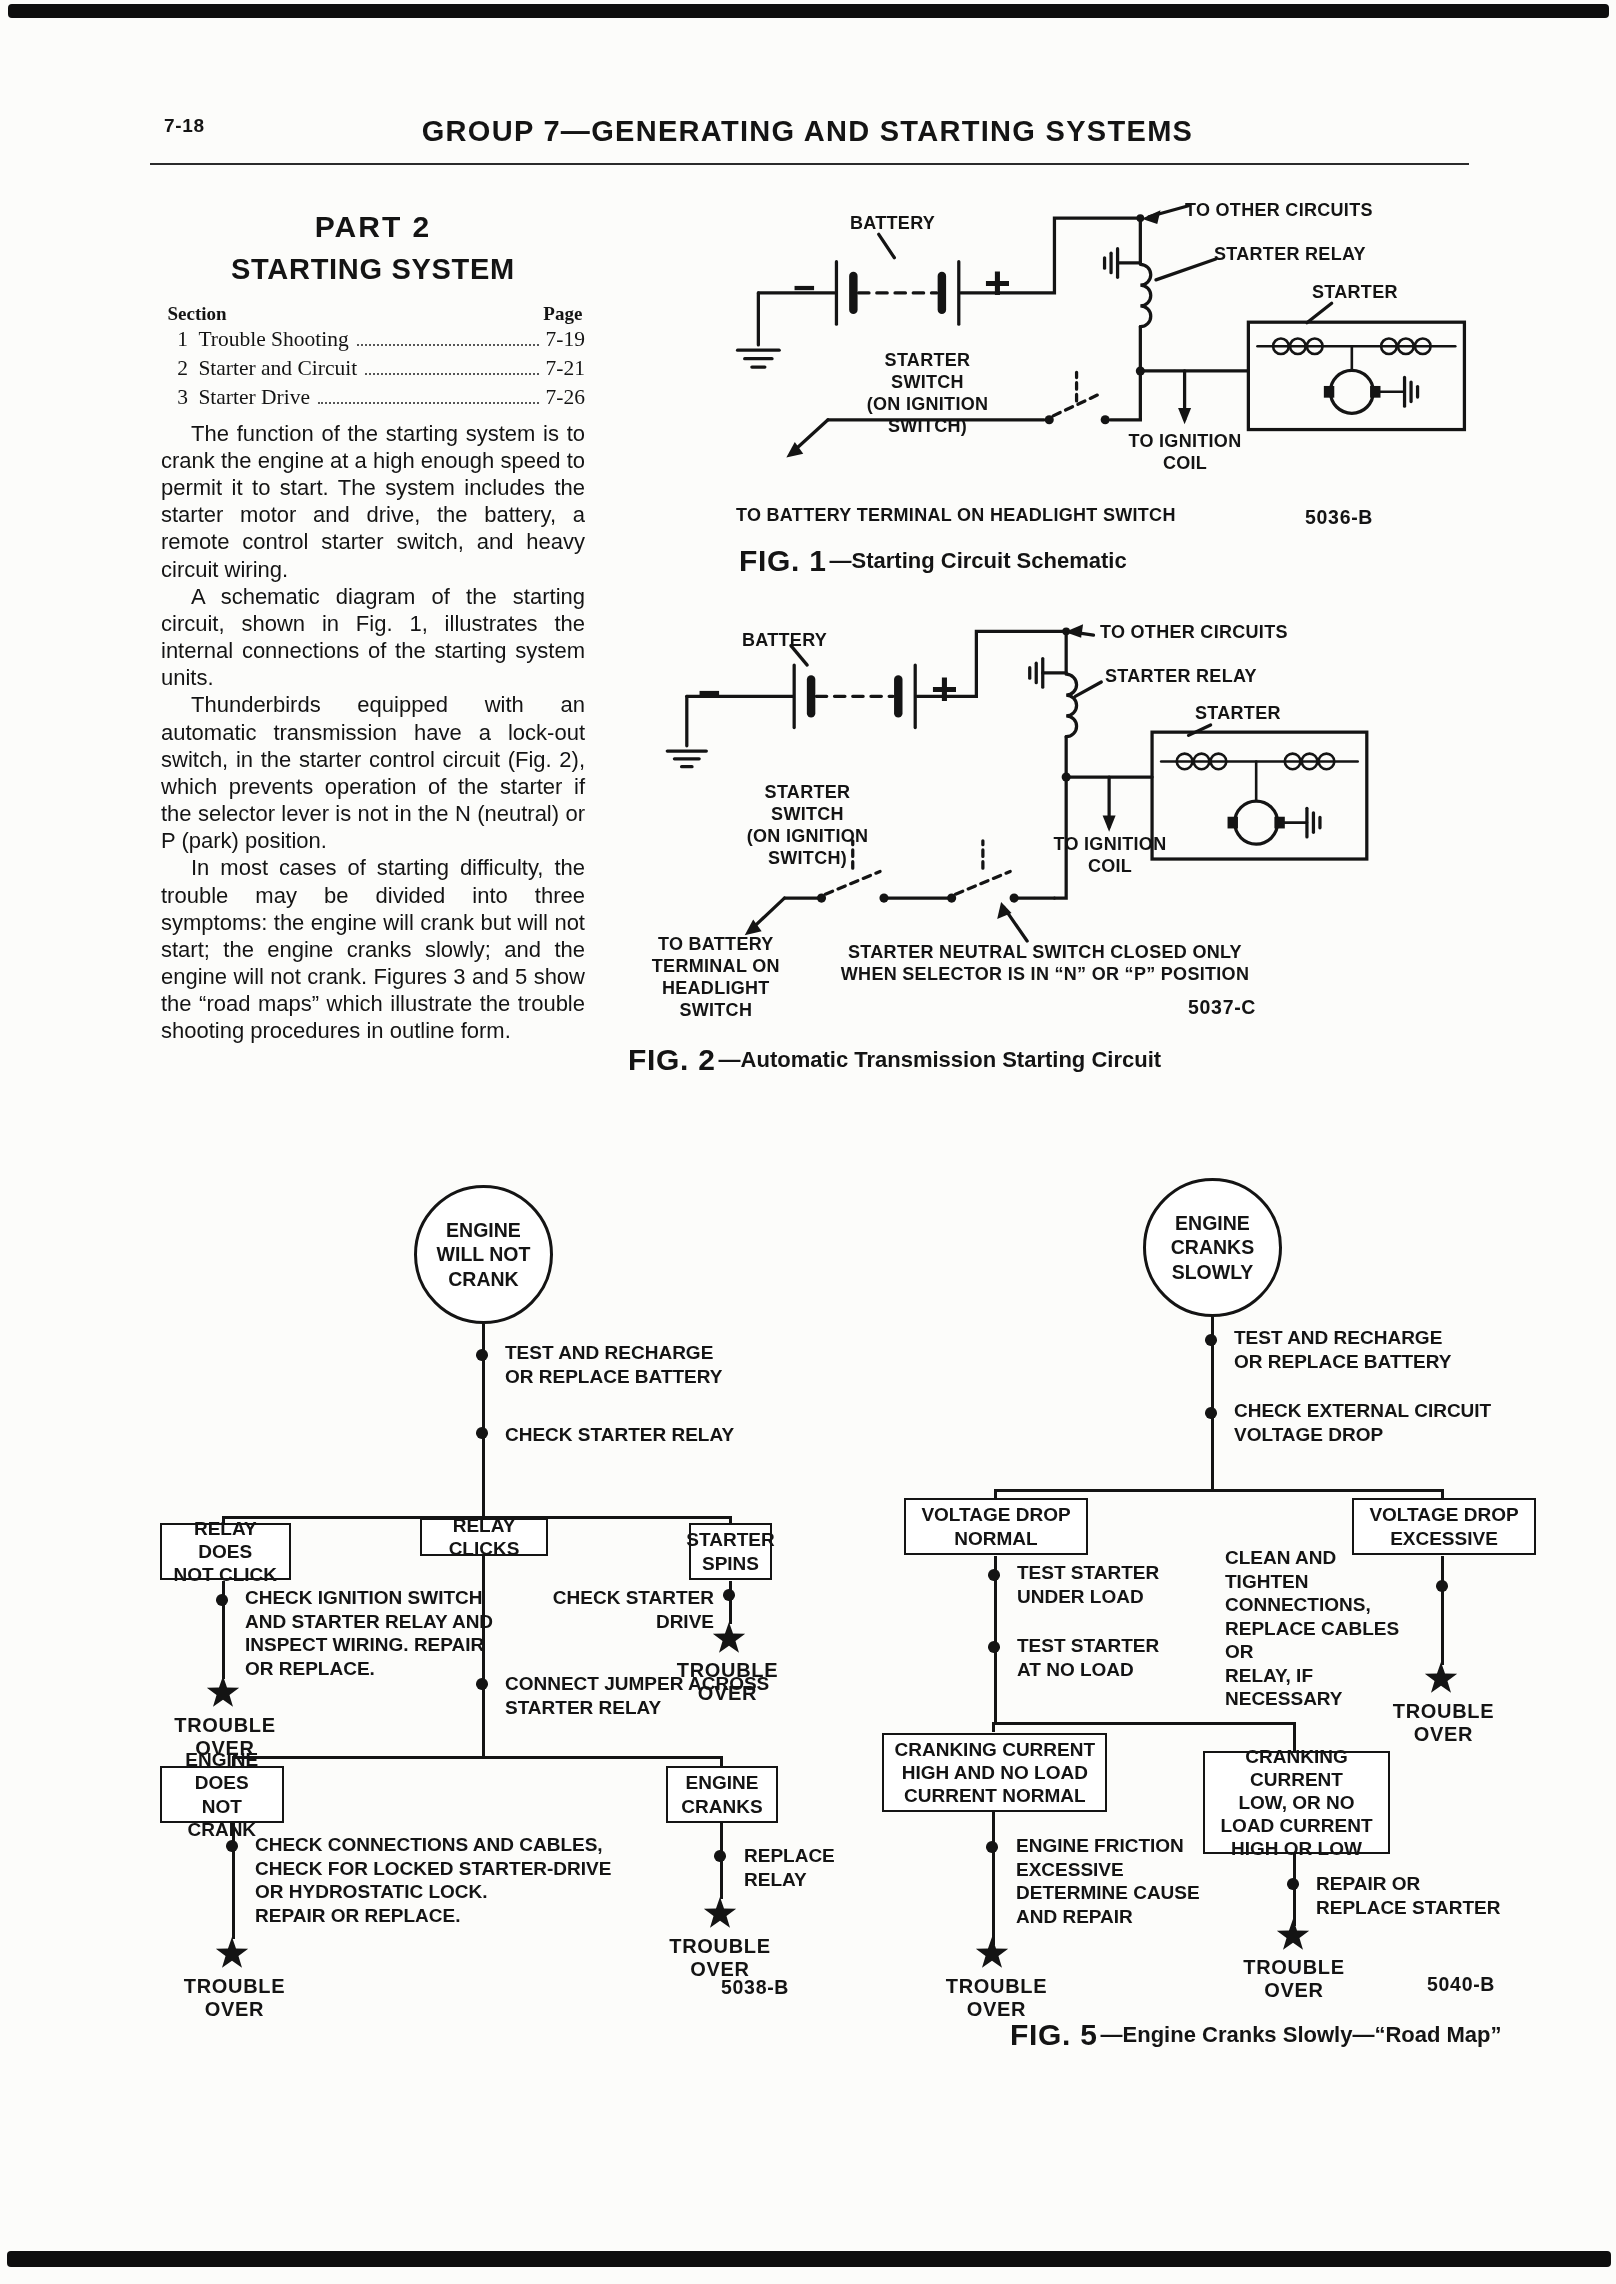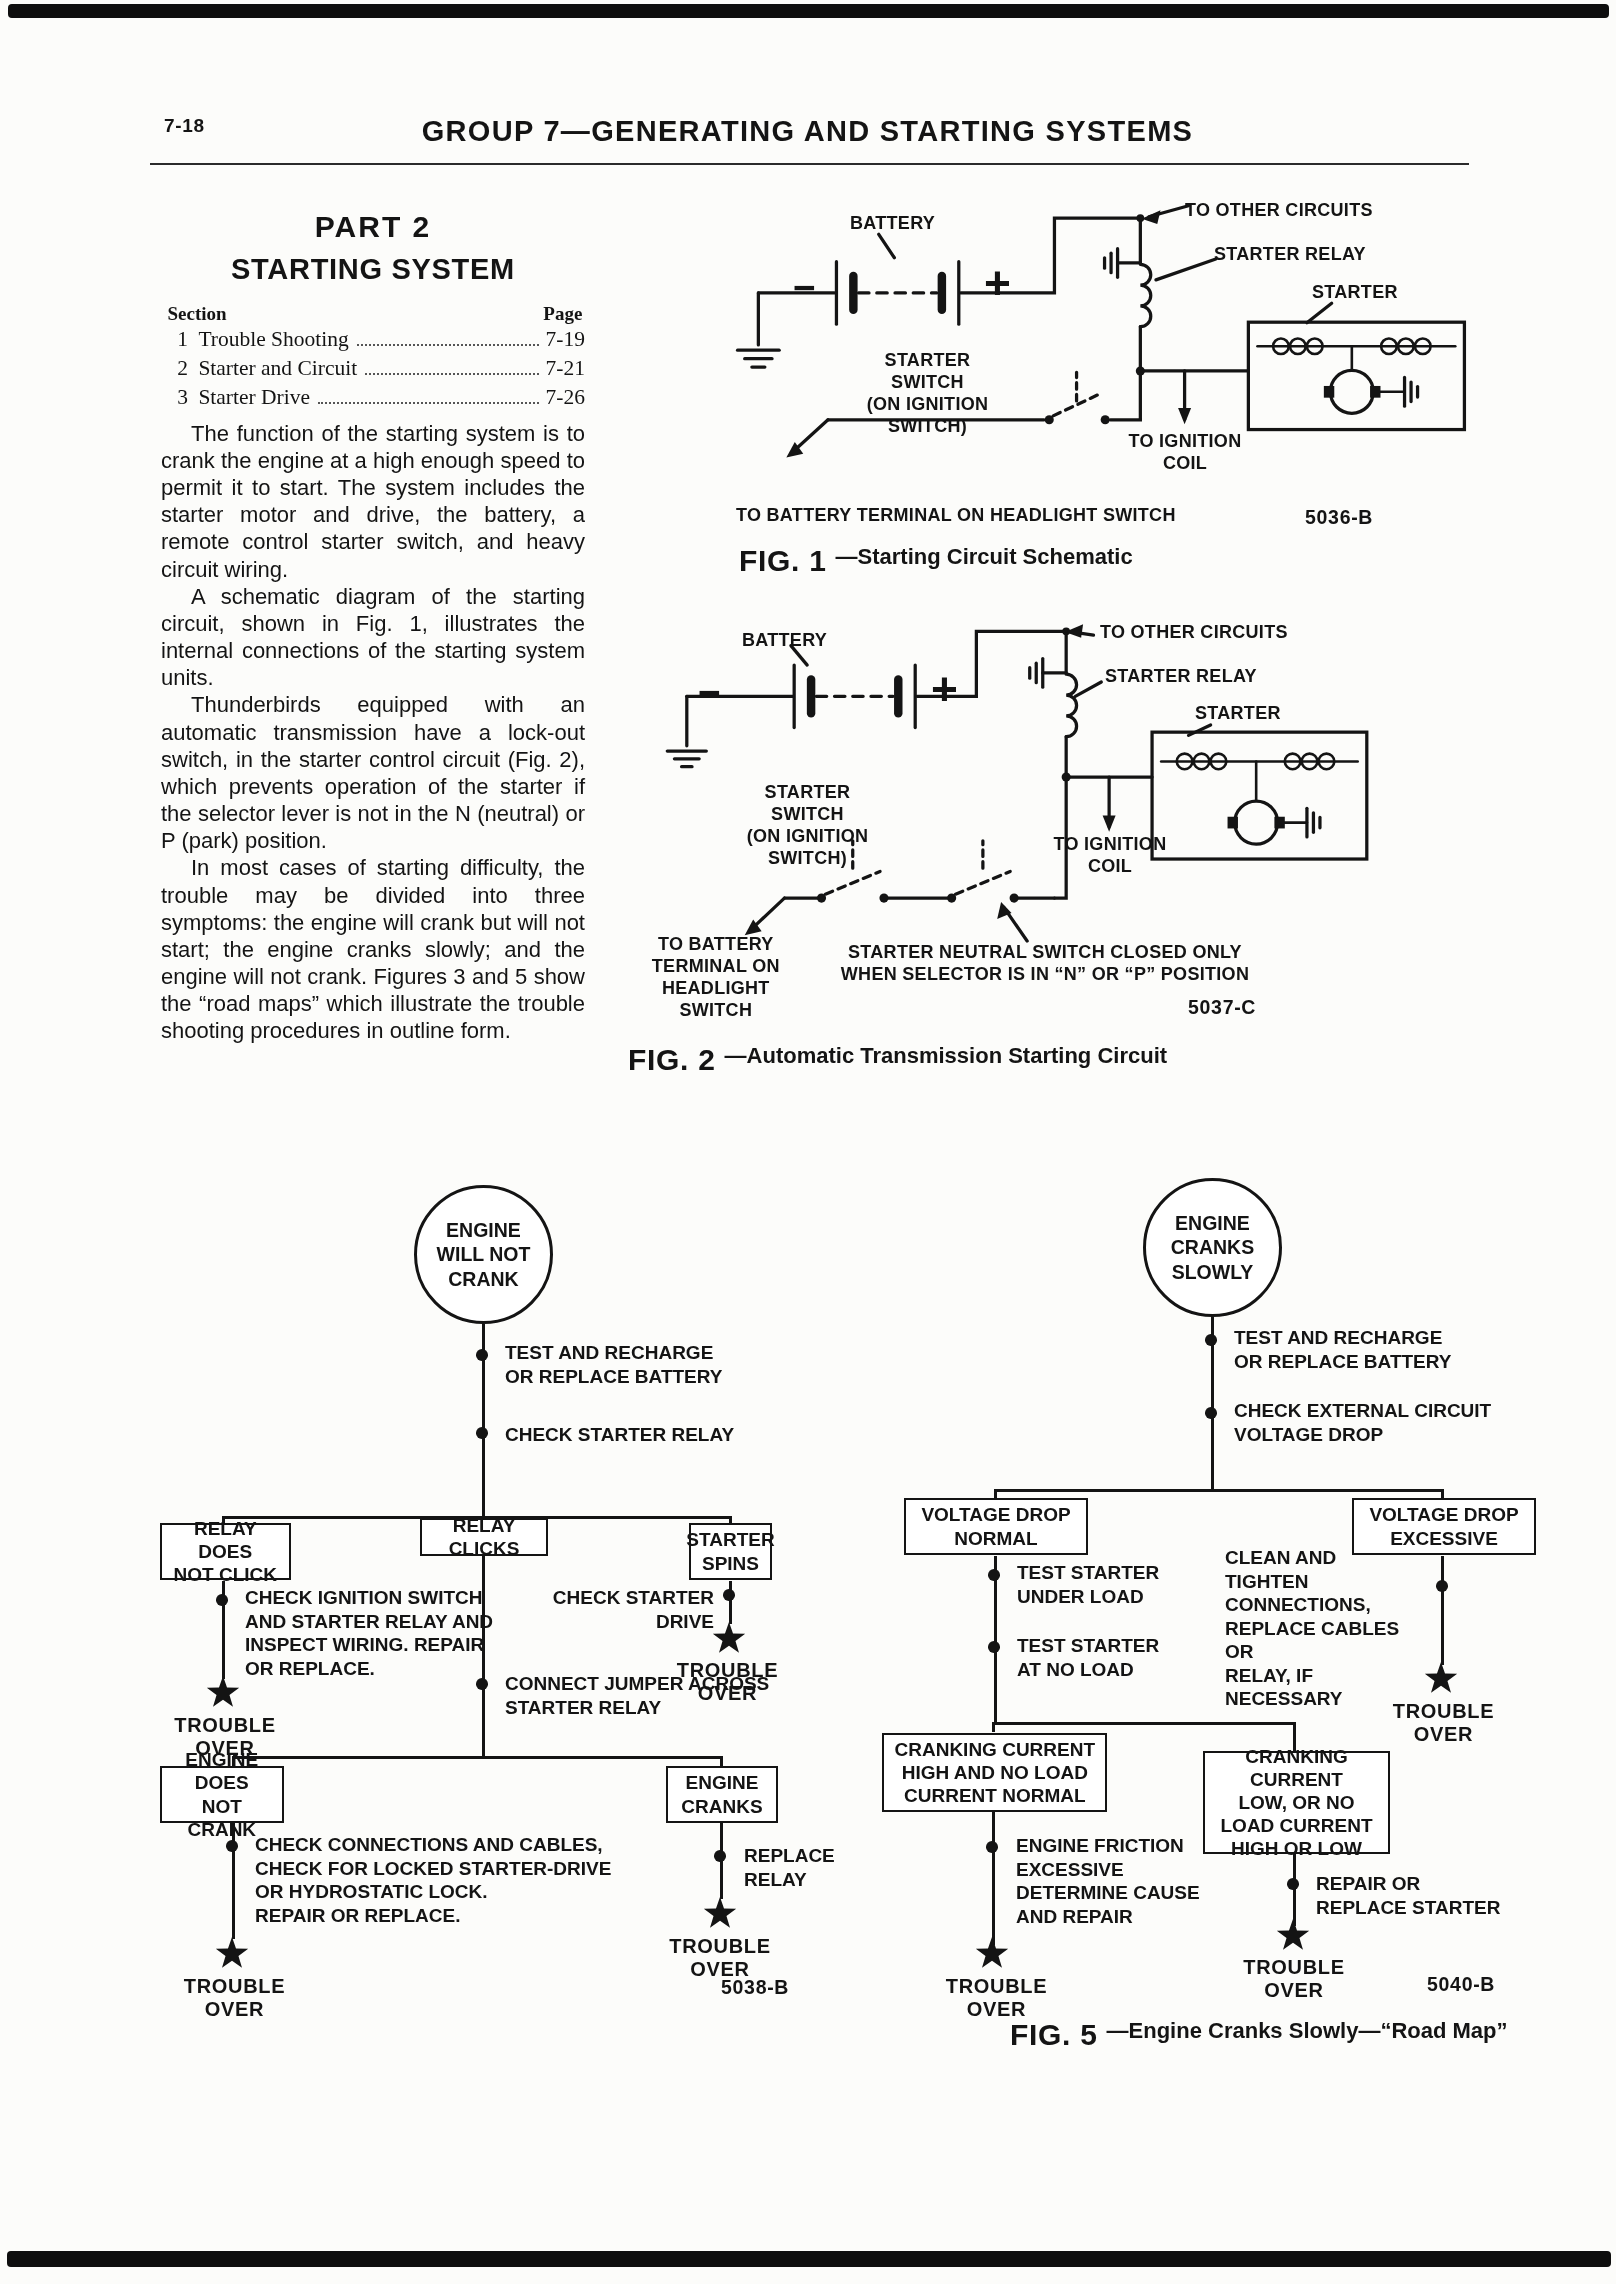--- a/index.html
+++ b/index.html
@@ -23,21 +23,21 @@
   .toc-page{flex:none}
   .paras{margin-top:7.8px}
   .para{font-family:Liberation Sans, sans-serif;font-size:22px;line-height:1.235;text-align:justify;text-indent:30px}
 
   .fig{position:absolute}
   .wires{position:absolute;left:0;top:0}
   .lbl{position:absolute;font-size:18px;font-weight:bold;line-height:1.22;white-space:pre-line;letter-spacing:0.3px}
   .lbl.c{text-align:center}
   .sign{position:absolute;font-weight:bold;line-height:1}
   .partno{position:absolute;font-size:19.5px;font-weight:bold;letter-spacing:0.7px}
-  .caption{position:absolute;display:flex;align-items:flex-start;gap:9px;white-space:nowrap}
+  .caption{position:absolute;display:flex;align-items:center;gap:3px;white-space:nowrap}
   .figno{font-size:30px;font-weight:bold;letter-spacing:0.7px}
   .caprest{font-size:22px;font-weight:bold}
 
   .flow{position:absolute}
   .vl,.hl{position:absolute;background:#141414}
   .vl{width:2.6px}
   .hl{height:2.6px}
   .node{position:absolute;width:139px;height:139px;border:3.3px solid #141414;border-radius:50%;background:#fff;
         display:flex;align-items:center;justify-content:center;text-align:center;
         font-size:19.5px;font-weight:bold;line-height:1.25;white-space:pre-line}

